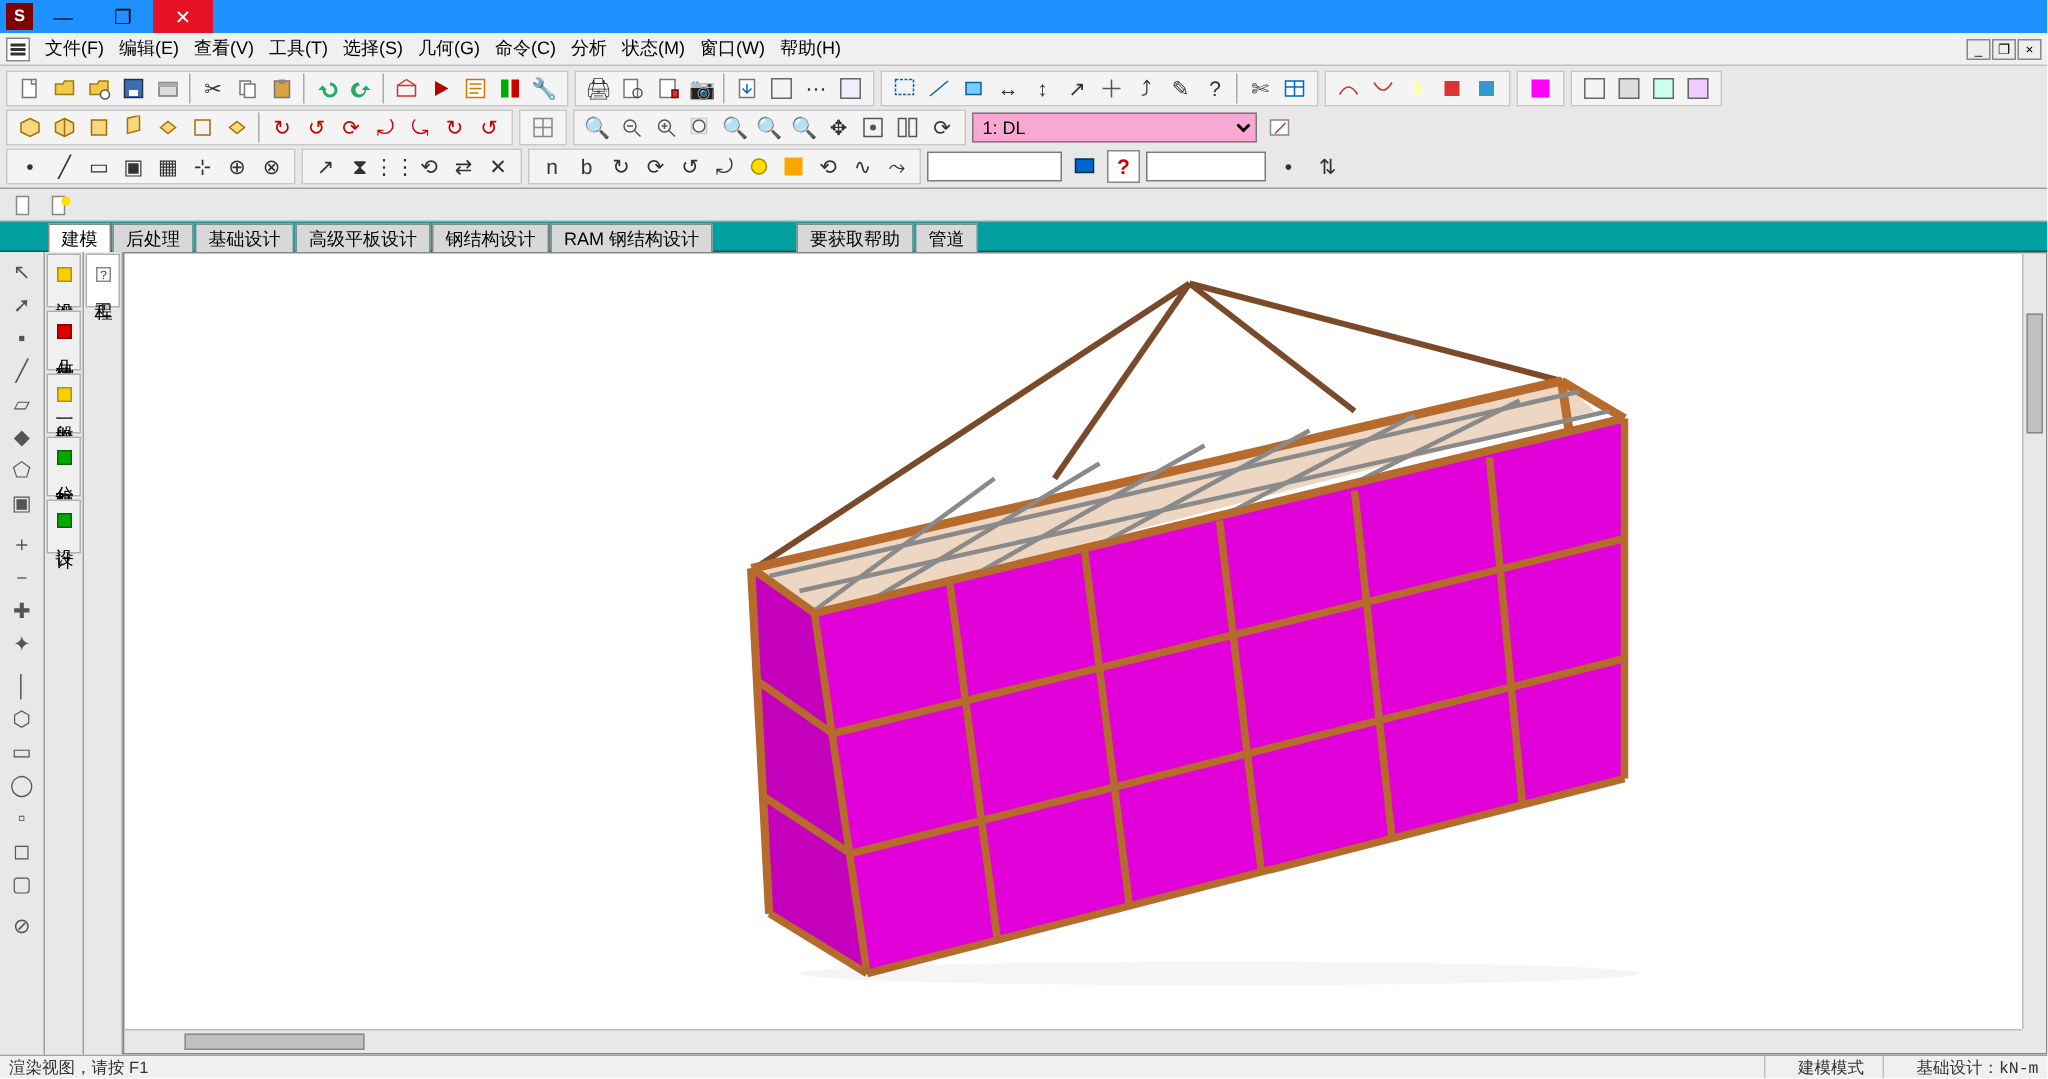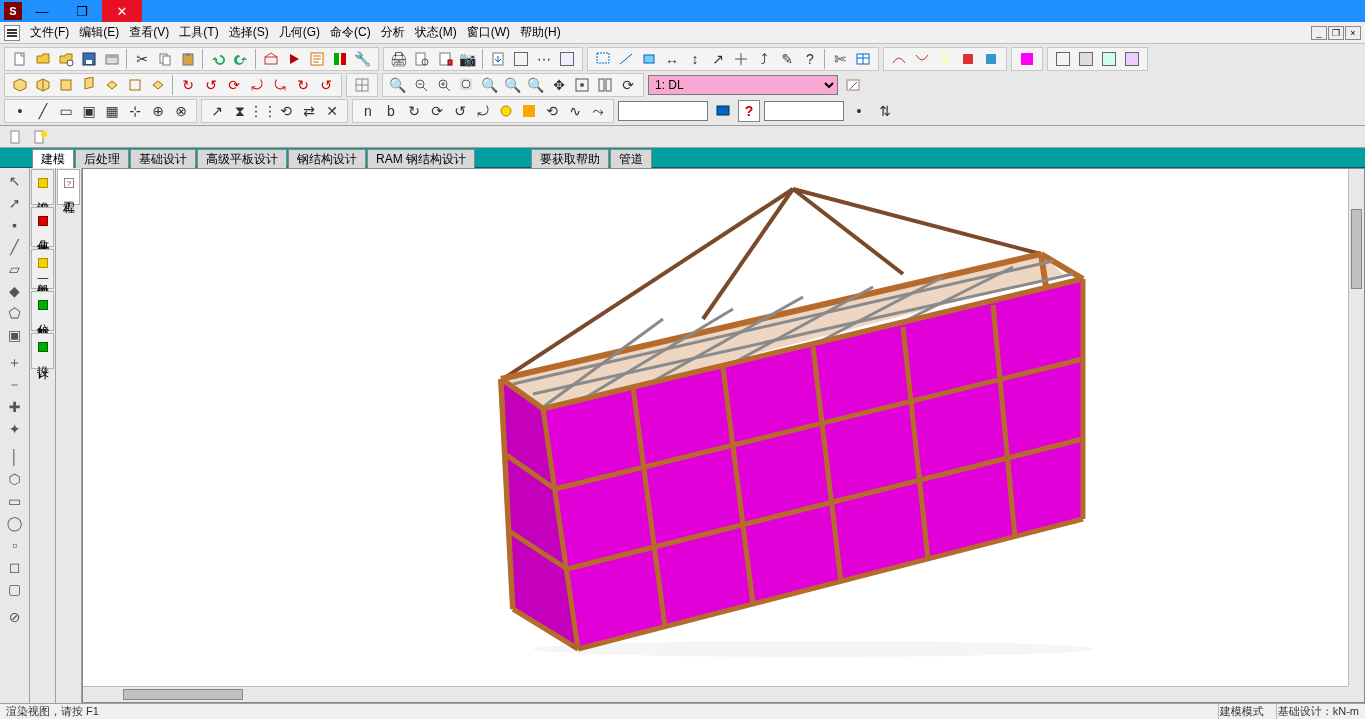--- a/index.html
+++ b/index.html
@@ -67,21 +67,21 @@
 .viewport .scroll-v .thumb{position:absolute; left:2px; right:2px; top:40px; height:80px; background:#c0c0c0; border:1px solid #888;}
 .viewport .scroll-h { position:absolute; left:0; right:16px; bottom:0; height:16px; background:#e8e8e8; border-top:1px solid #bbb;}
 .viewport .scroll-h .thumb{position:absolute; top:2px; bottom:2px; left:40px; width:120px; background:#c0c0c0; border:1px solid #888;}
 .viewport .corner{position:absolute;right:0;bottom:0;width:16px;height:16px;background:#e8e8e8;}
 
 
 .render { position:absolute; left:300px; top:10px; width:780px; height:480px; }
 
 
 .statusbar { height:16px; background:#f0f0f0; border-top:1px solid #a0a0a0; display:flex; align-items:center; font-size:11px; color:#333; padding:0 6px; gap:20px;}
-.statusbar .sp { border-left:1px solid #bbb; padding-left:1px; }
+.statusbar .sp { border-left:1px solid #bbb; padding-left:22px;font-family:Liberation Mono, monospace; }
 .statusbar .right { margin-left:auto; display:flex; gap:12px;}
 
 
 .i-box{width:14px;height:14px;border:1px solid #666;display:inline-block;}
 .ic { width:16px;height:16px; }
 </style>
 </head>
 <body>
 
 <div class="titlebar">

